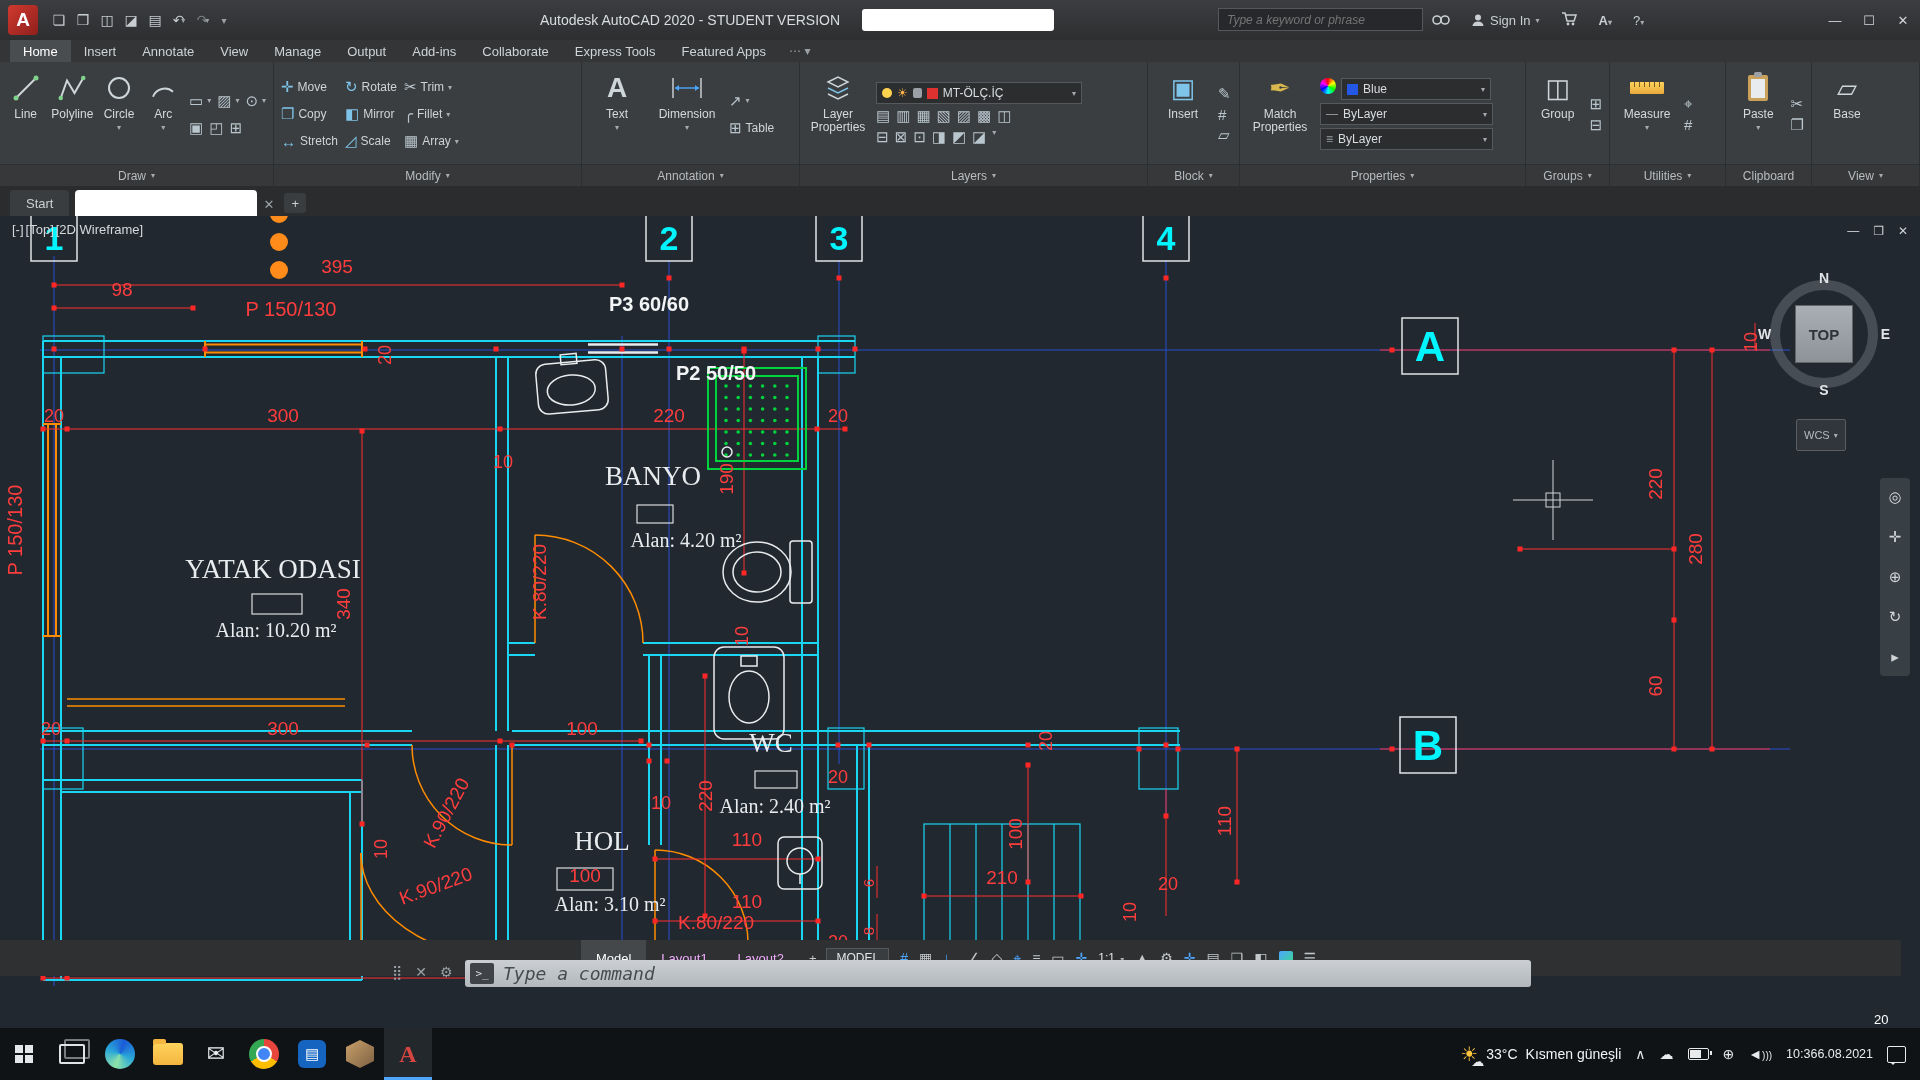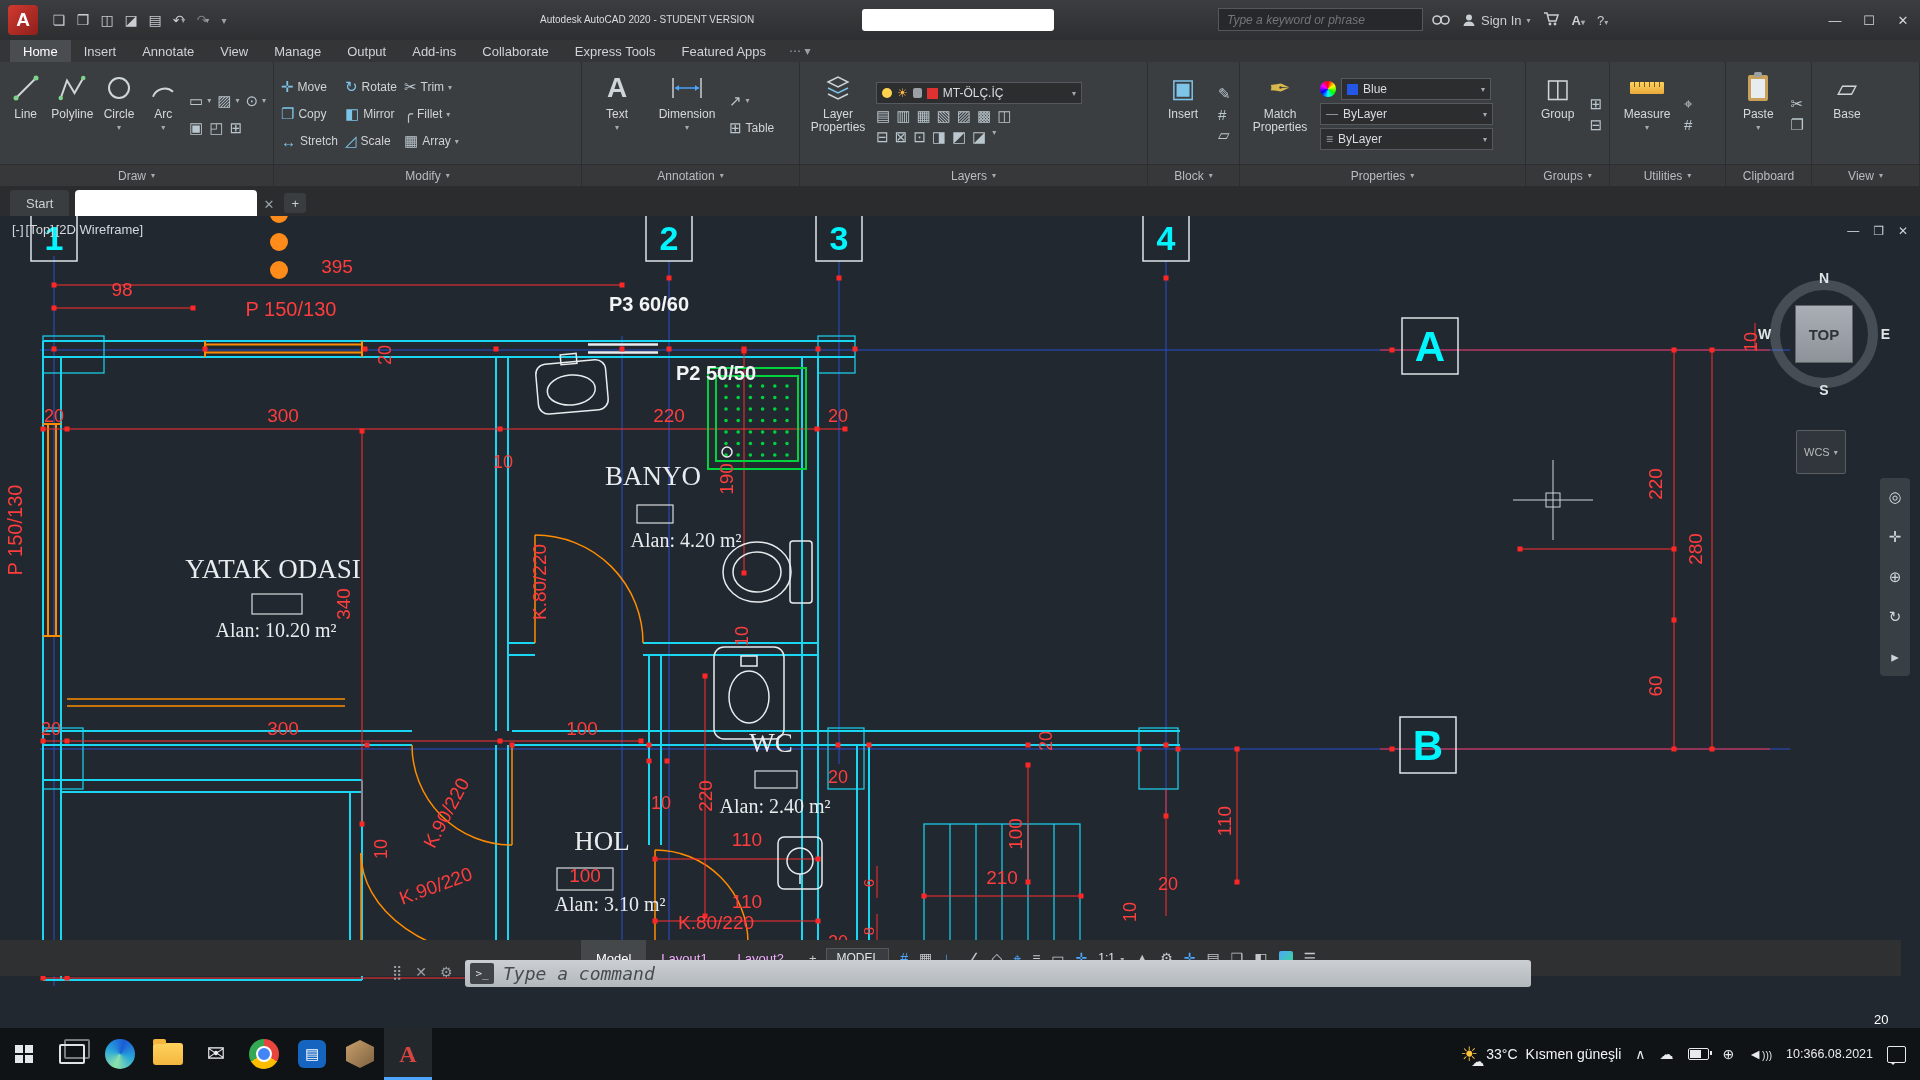--- a/index.html
+++ b/index.html
@@ -7,27 +7,27 @@
        font-family:"Liberation Sans",sans-serif;color:#d4d7da;font-size:13px;}
 
   
   .titlebar{position:absolute;left:0;top:0;width:1920px;height:40px;
     background:linear-gradient(#3b3d40,#2c2e30);display:flex;align-items:center;padding:0 8px;gap:4px;box-sizing:border-box;}
   .acad-logo{width:30px;height:30px;border-radius:4px;background:linear-gradient(135deg,#d03a2f,#8f1f1c);
     color:#fff;font-weight:bold;font-size:19px;display:flex;align-items:center;justify-content:center;}
   .qat{display:flex;align-items:center;gap:2px;margin-left:6px;}
   .qicon{min-width:22px;height:24px;display:flex;align-items:center;justify-content:center;color:#c9ced2;font-size:14px;}
   .qdd{font-size:8px;color:#9aa0a5;margin-left:-3px;}
-  .app-title{position:absolute;left:540px;top:0;height:40px;line-height:40px;font-size:10px;color:#dadde0;white-space:nowrap;}
+  .app-title{position:absolute;left:540px;top:0;height:40px;line-height:40px;font-size:14px;color:#dadde0;white-space:nowrap;}
   .redact{position:absolute;background:#ffffff;border-radius:3px;}
   .tsearch-box{position:absolute;left:1218px;top:8px;width:205px;height:23px;background:#26282b;border:1px solid #54575b;
     display:flex;align-items:center;padding:0 6px;box-sizing:border-box;}
   .tsearch-box input{background:transparent;border:0;outline:0;color:#a6abb0;font-style:italic;font-size:12px;width:100%;
     font-family:"Liberation Sans",sans-serif;}
-  .tb-right{position:absolute;left:1432px;top:0;height:40px;display:flex;align-items:center;gap:12px;color:#c9ced2;}
+  .tb-right{position:absolute;left:1432px;top:0;height:40px;display:flex;align-items:center;gap:21px;color:#c9ced2;}
   .signin{display:flex;align-items:center;gap:5px;font-size:13px;}
   .winbtns{position:absolute;right:0;top:0;height:40px;display:flex;}
   .winbtn{width:34px;height:40px;display:flex;align-items:center;justify-content:center;color:#d4d7da;font-size:13px;}
 
   
   .ribbontabs{position:absolute;left:0;top:40px;width:1920px;height:22px;background:#333537;display:flex;align-items:stretch;
     padding-left:10px;box-sizing:border-box;}
   .rtab{padding:0 13px;display:flex;align-items:center;color:#cfd3d6;font-size:13px;cursor:default;}
   .rtab.active{background:#4a4d50;color:#fff;}
   .rtab-extra{display:flex;align-items:center;color:#9aa0a5;padding:0 10px;font-size:12px;gap:3px;}
@@ -81,22 +81,22 @@
   #plan{position:absolute;left:0;top:0;}
   .vplabel{position:absolute;left:12px;top:6px;font-size:13px;color:#d5d9dc;display:flex;gap:2px;z-index:5;}
   .vpwin{position:absolute;right:12px;top:8px;display:flex;gap:14px;color:#cfd3d6;font-size:12px;z-index:5;}
   .viewcube{position:absolute;left:1762px;top:56px;width:124px;height:124px;z-index:4;}
   .vc-ring{position:absolute;left:8px;top:8px;right:8px;bottom:8px;border-radius:50%;
     border:10px solid rgba(140,146,152,.35);box-sizing:border-box;}
   .vc-top{position:absolute;left:50%;top:50%;transform:translate(-50%,-50%);width:56px;height:56px;
     background:linear-gradient(#a9afb4,#8d9398);border:1px solid #5f6468;color:#2f3337;font-weight:bold;
     font-size:15px;display:flex;align-items:center;justify-content:center;}
   .vc-l{position:absolute;color:#e0e4e7;font-size:14px;font-weight:bold;}
-  .wcs{position:absolute;left:1796px;top:214px;font-size:11px;color:#b6babd;border:1px solid #5a5e62;
-    background:rgba(60,64,68,.6);padding:15px 7px;border-radius:2px;z-index:4;display:flex;gap:4px;align-items:center;}
+  .wcs{position:absolute;left:1796px;top:203px;font-size:11px;color:#b6babd;border:1px solid #5a5e62;
+    background:rgba(60,64,68,.6);padding:9px 7px;border-radius:2px;z-index:4;display:flex;gap:4px;align-items:center;}
   .navbar{position:absolute;left:1880px;top:262px;width:30px;background:rgba(78,83,88,.55);border-radius:4px;
     display:flex;flex-direction:column;align-items:center;gap:22px;padding:10px 0;color:#d0d4d7;font-size:15px;z-index:4;}
   .cmdgrips{position:absolute;left:392px;top:748px;display:flex;gap:13px;color:#9aa0a5;font-size:14px;z-index:6;}
   .cmdline{position:absolute;left:465px;top:744px;width:1066px;height:27px;border-radius:3px;
     background:linear-gradient(#cbcfd3,#b3b8bc);display:flex;align-items:center;padding:0 5px;gap:9px;
     box-sizing:border-box;z-index:6;}
   .cmd-icon{width:24px;height:21px;background:#3f4347;color:#d8dbde;border-radius:2px;display:flex;
     align-items:center;justify-content:center;font-size:11px;font-family:"DejaVu Sans Mono",monospace;}
   .cmd-text{font-style:italic;color:#474c50;font-size:18px;font-family:"DejaVu Sans Mono",monospace;}
 
@@ -477,21 +477,21 @@
         </div>
     </div>
 
     <div class="panel" style="width:286px;">
       <div class="panel-body">
         <div class="bigbtn" style="width:66px;">
           <span class="bicon" style="color:#d8b84d;">✒</span>
           <span class="blabel">Match Properties</span>
         </div>
         <div class="smallcol" style="flex:1;">
-          <div class="smallrow" style="align-items:center;gap:5px;">
+          <div class="smallrow" style="align-items:flex-start;gap:5px;">
             <span class="colorwheel"></span>
             <div class="combo" style="width:150px;">
               <span class="chip blue"></span>
               <span>Blue</span>
               <span class="spacer"></span>
                 <span class="dd">▾</span>
             </div>
           </div>
           <div class="combo" style="width:173px;">
             <span style="color:#9aa0a5;">—</span>

